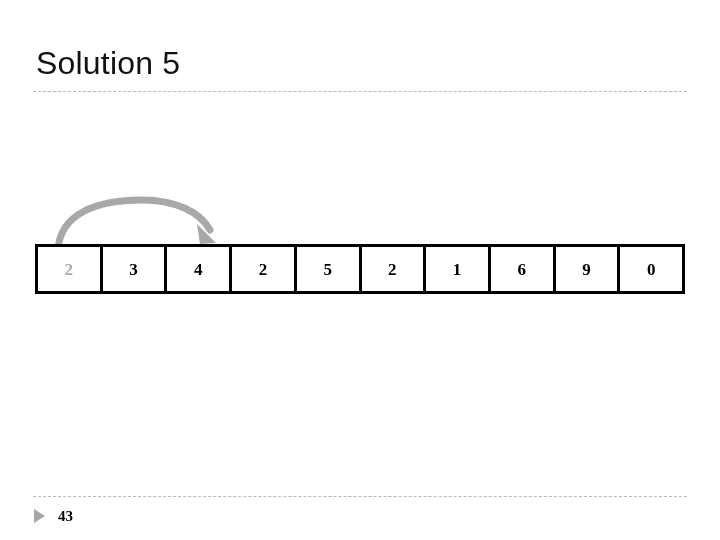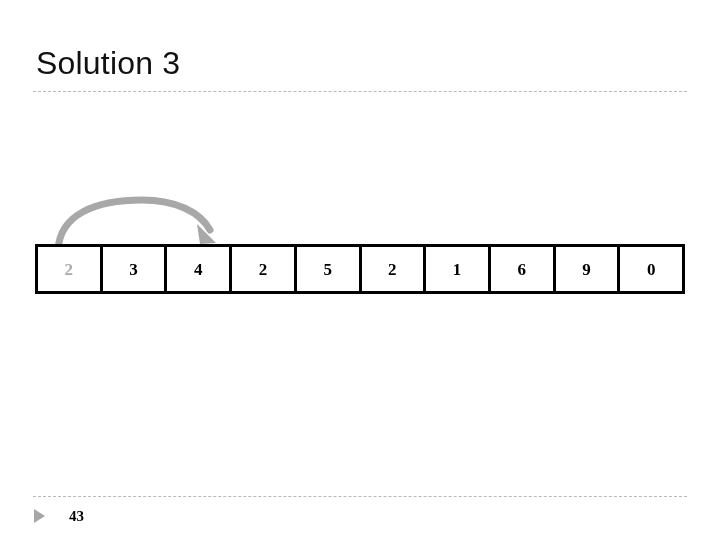--- a/index.html
+++ b/index.html
@@ -82,21 +82,21 @@
     pointer-events: none;
   }
 
   
   .footer {
     position: absolute;
     left: 34px;
     top: 505px;
     display: flex;
     align-items: center;
-    gap: 24px;
+    gap: 13px;
     height: 22px;
   }
   .footer-triangle {
     width: 0;
     height: 0;
     border-left: 11px solid #a6a6a6;
     border-top: 7px solid transparent;
     border-bottom: 7px solid transparent;
   }
   .page-number {
@@ -104,21 +104,21 @@
     font-size: 15px;
     font-weight: 700;
     color: #000000;
     font-variant-numeric: oldstyle-nums;
     line-height: 1;
   }
 </style>
 </head>
 <body>
 
-<div class="slide-title">Solution 3</div>
+<div class="slide-title">Solution 5</div>
 
 <div class="rule rule-top"></div>
 
 <svg class="move-arrow" viewBox="0 0 180 56" width="180" height="56" aria-hidden="true">
   <path d="M 8 54 C 10 18, 46 4, 92 4 C 126 4, 150 16, 160 34" fill="none" stroke="#a8a8a8" stroke-width="7" stroke-linecap="round"></path>
   <path d="M 147 28 L 166 47 L 150 48 Z" fill="#a8a8a8"></path>
 </svg>
 
 <div class="array">
   <div class="cell dim">2</div>

